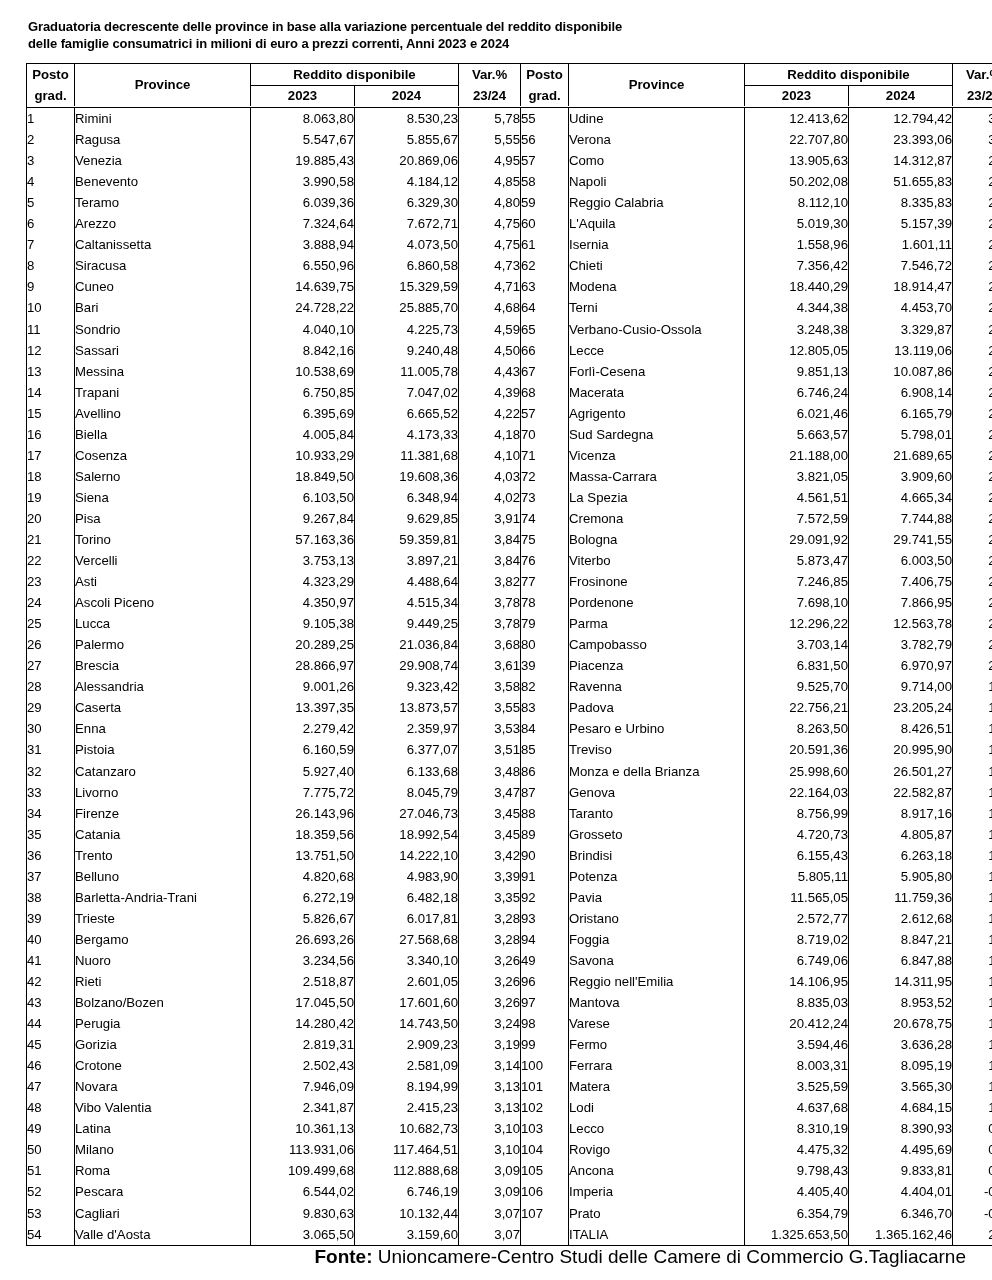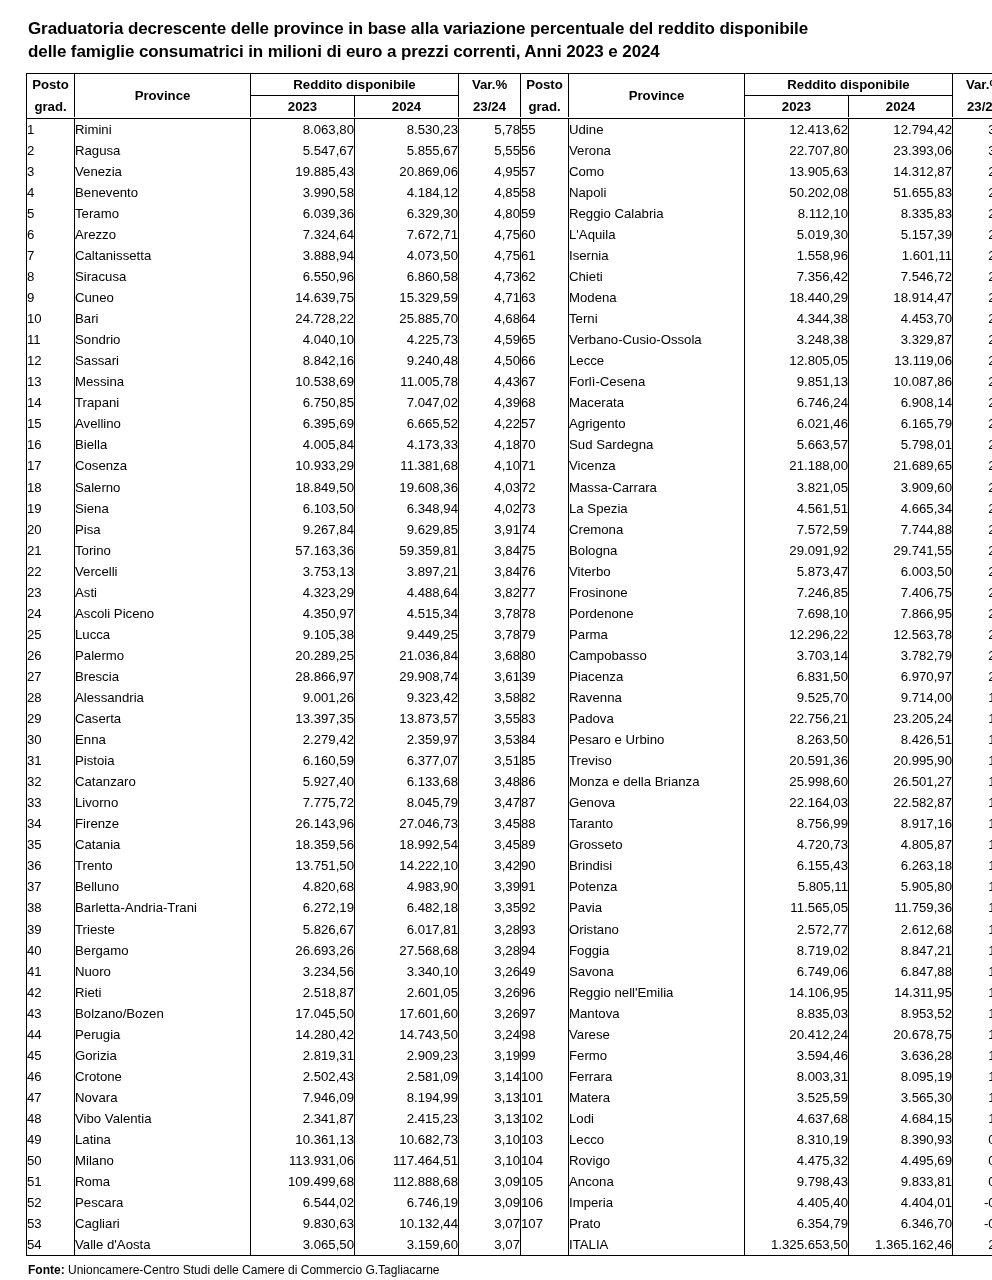--- a/index.html
+++ b/index.html
@@ -9,21 +9,21 @@
     font-family:"Liberation Sans", sans-serif;
     color:#000000;
     -webkit-font-smoothing:antialiased;
   }
   .page{
     width:992px;
     box-sizing:border-box;
     padding:18px 26px 10px 26px;
   }
   .title{
-    font-size:17px;
+    font-size:13px;
     font-weight:bold;
     line-height:1.33;
     margin:0 0 10px 2px;
     letter-spacing:-0.1px;
   }
   .title span{display:block;}
   table.grid{
     border-collapse:collapse;
     width:940px;
     table-layout:fixed;
@@ -55,24 +55,24 @@
     white-space:nowrap;
     overflow:hidden;
   }
   .c-pos{ text-align:left; padding-left:7px;}
   .c-prov{ text-align:left; padding-left:8px;}
   .c-num{ text-align:right; padding-right:10px;}
   .c-var{ text-align:right; padding-right:9px;}
 
   
   .fonte{
-    font-size:12px;
+    font-size:19px;
     font-weight:bold;
-    margin-top:7px;
     margin-left:2px;
+    text-align:right;
   }
   .fonte .src{font-weight:normal;}
   .italia .c-prov{font-weight:normal;}
 </style>
 </head>
 <body>
 
 <div class="page">
 
   <div class="title">

